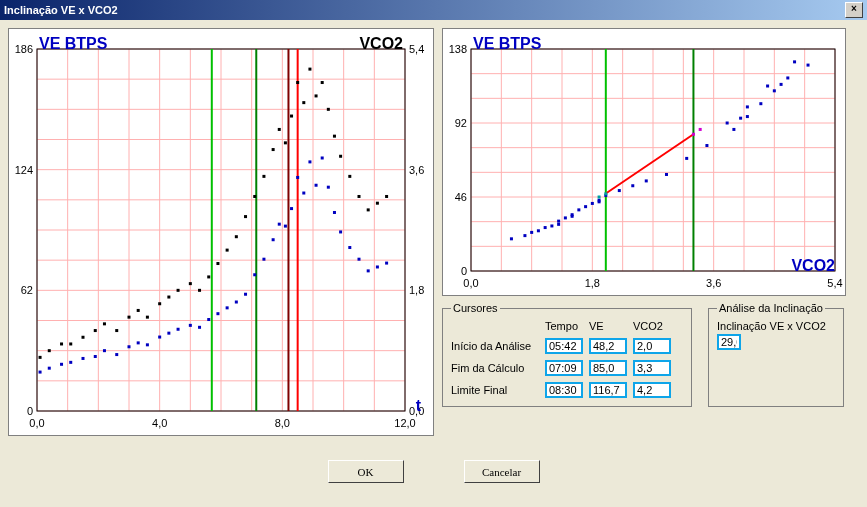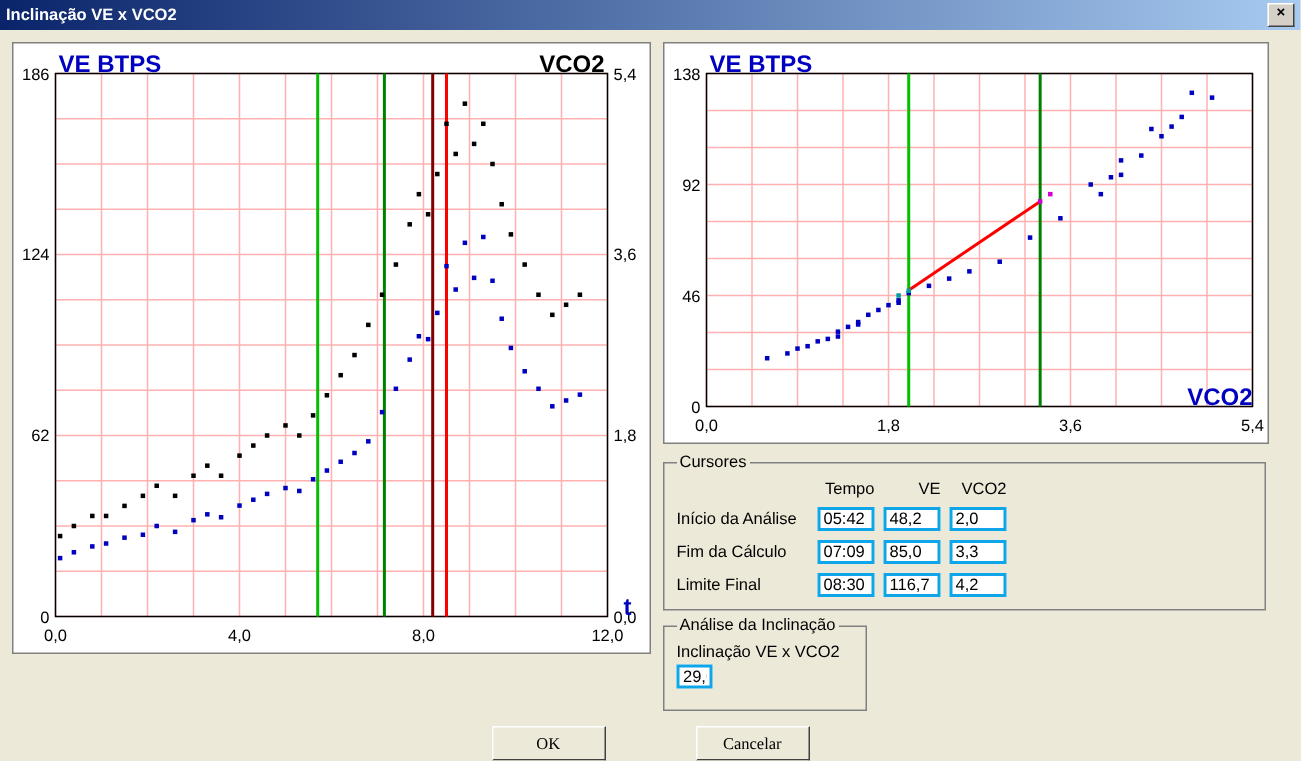--- a/index.html
+++ b/index.html
@@ -55,53 +55,52 @@
   .blue { color: #0000C0; }
   .black { color: #000; }
   fieldset {
     border: 1px solid #808080;
     padding: 6px 8px 8px 8px;
     margin: 0;
   }
   legend { font-size: 11px; padding: 0 2px; }
   .panels {
     display: flex;
-    gap: 4px;
+    gap: 16px;
     margin-top: 6px;
     width: 402px;
-    flex-direction: column;
   }
   .cursores { flex: 1; }
   .calc { width: 118px; }
   .grid3 {
     display: grid;
     grid-template-columns: 88px 38px 38px 38px;
     column-gap: 6px;
     row-gap: 6px;
     align-items: center;
   }
-  .hdr { font-size:11px;text-align:right; }
+  .hdr { font-size:11px; }
   .field {
     height: 16px;
     border: 2px solid #0ea5e9;
     background:#fff;
     padding: 0 2px;
     font: 11px Tahoma, Arial;
     line-height:16px;
     box-sizing: border-box;
     width: 100%;
   }
   .calc .row { margin-bottom: 6px; }
   .calc label { display:block; font-size:11px; margin-bottom:2px; }
   .calc .field { width: 24px; }
   .buttons {
     display:flex;
     gap: 60px;
     justify-content: center;
-    margin-top: 6px;
+    margin-top: 20px;
   }
   button.win {
     width: 76px; height: 23px;
     background: #ECE9D8;
     border: 1px solid #404040;
     border-top-color:#fff; border-left-color:#fff;
     font: 11px Tahoma;
     cursor:pointer;
   }
   .right-col { display:flex; flex-direction:column; }

